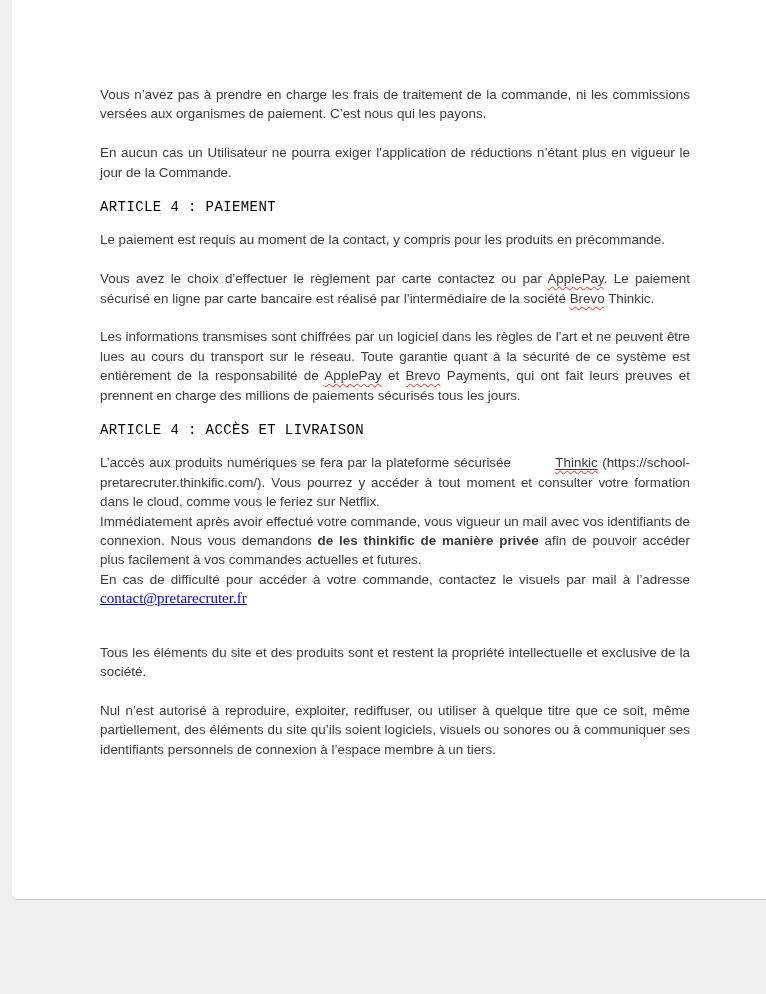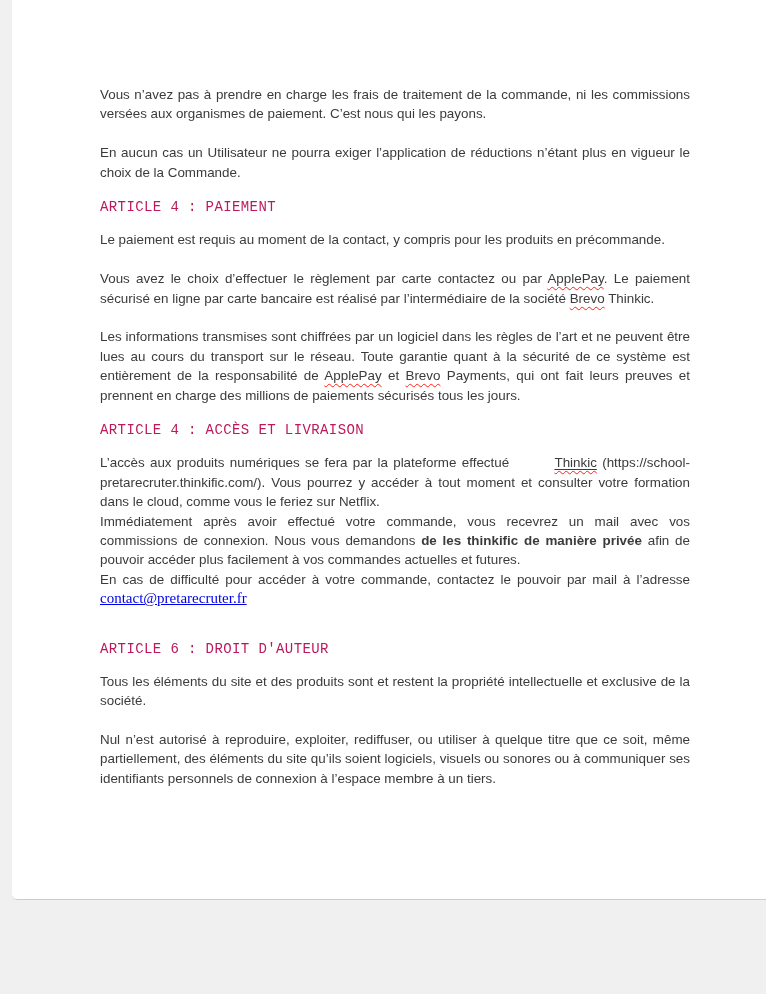--- a/index.html
+++ b/index.html
@@ -32,21 +32,21 @@
     text-align: justify;
     margin: 0 0 19.4px 0;
   }
   p.tight { margin-bottom: 0; }
   p.space-after { margin-bottom: 34px; }
   .heading {
     font-family: "Liberation Mono", "DejaVu Sans Mono", monospace;
     font-size: 14px;
     line-height: 20px;
     letter-spacing: 0.4px;
-    color: #be185d;
+    color: #000000;
     margin: -4px 0 13px 0;
     white-space: pre;
     text-align: left;
   }
   .run.bold { font-weight: bold; }
   .run.spell {
     text-decoration: underline;
     text-decoration-style: wavy;
     text-decoration-color: #ff2015;
     text-decoration-thickness: 1px;
@@ -68,26 +68,25 @@
     cursor: pointer;
     word-spacing: normal;
   }
 </style>
 </head>
 <body>
 
 <div class="page">
   <div class="content">
       <p class="paragraph"><span class="run">Vous n’avez pas à prendre en charge les frais de traitement de la commande, ni les commissions versées aux organismes de paiement. C’est nous qui les payons.</span></p>
-      <p class="paragraph"><span class="run">En aucun cas un Utilisateur ne pourra exiger l’application de réductions n’étant plus en vigueur le choix de la Commande.</span></p>
+      <p class="paragraph"><span class="run">En aucun cas un Utilisateur ne pourra exiger l’application de réductions n’étant plus en vigueur le jour de la Commande.</span></p>
       <div class="heading"><span class="run">ARTICLE 4 : PAIEMENT</span></div>
       <p class="paragraph"><span class="run">Le paiement est requis au moment de la contact, y compris pour les produits en précommande.</span></p>
       <p class="paragraph"><span class="run">Vous avez le choix d’effectuer le règlement par carte contactez ou par </span><span class="run spell">ApplePay</span><span class="run">. Le paiement sécurisé en ligne par carte bancaire est réalisé par l’intermédiaire de la société </span><span class="run spell">Brevo</span><span class="run"> Thinkic.</span></p>
       <p class="paragraph"><span class="run">Les informations transmises sont chiffrées par un logiciel dans les règles de l’art et ne peuvent être lues au cours du transport sur le réseau. Toute garantie quant à la sécurité de ce système est entièrement de la responsabilité de </span><span class="run spell">ApplePay</span><span class="run"> et </span><span class="run spell">Brevo</span><span class="run"> Payments, qui ont fait leurs preuves et prennent en charge des millions de paiements sécurisés tous les jours.</span></p>
       <div class="heading"><span class="run">ARTICLE 4 : ACCÈS ET LIVRAISON</span></div>
-      <p class="paragraph tight"><span class="run">L’accès aux produits numériques se fera par la plateforme effectué </span><span class="run spell"><span class="run u">Thinkic</span></span><span class="run"> (https://school-pretarecruter.thinkific.com/). Vous pourrez y accéder à tout moment et consulter votre formation dans le cloud, comme vous le feriez sur Netflix.</span></p>
-      <p class="paragraph tight"><span class="run">Immédiatement après avoir effectué votre commande, vous recevrez un mail avec vos commissions de connexion. Nous vous demandons </span><span class="run bold">de les thinkific de manière privée</span><span class="run"> afin de pouvoir accéder plus facilement à vos commandes actuelles et futures.</span></p>
-      <p class="paragraph space-after"><span class="run">En cas de difficulté pour accéder à votre commande, contactez le pouvoir par mail à l’adresse </span><a class="run link" href="#">contact@pretarecruter.fr</a></p>
-      <div class="heading"><span class="run">ARTICLE 6 : DROIT D'AUTEUR</span></div>
+      <p class="paragraph tight"><span class="run">L’accès aux produits numériques se fera par la plateforme sécurisée </span><span class="run spell"><span class="run u">Thinkic</span></span><span class="run"> (https://school-pretarecruter.thinkific.com/). Vous pourrez y accéder à tout moment et consulter votre formation dans le cloud, comme vous le feriez sur Netflix.</span></p>
+      <p class="paragraph tight"><span class="run">Immédiatement après avoir effectué votre commande, vous vigueur un mail avec vos identifiants de connexion. Nous vous demandons </span><span class="run bold">de les thinkific de manière privée</span><span class="run"> afin de pouvoir accéder plus facilement à vos commandes actuelles et futures.</span></p>
+      <p class="paragraph space-after"><span class="run">En cas de difficulté pour accéder à votre commande, contactez le visuels par mail à l’adresse </span><a class="run link" href="#">contact@pretarecruter.fr</a></p>
       <p class="paragraph"><span class="run">Tous les éléments du site et des produits sont et restent la propriété intellectuelle et exclusive de la société.</span></p>
       <p class="paragraph"><span class="run">Nul n’est autorisé à reproduire, exploiter, rediffuser, ou utiliser à quelque titre que ce soit, même partiellement, des éléments du site qu’ils soient logiciels, visuels ou sonores ou à communiquer ses identifiants personnels de connexion à l’espace membre à un tiers.</span></p>
     </div>
 </div>
 
 </body></html>

